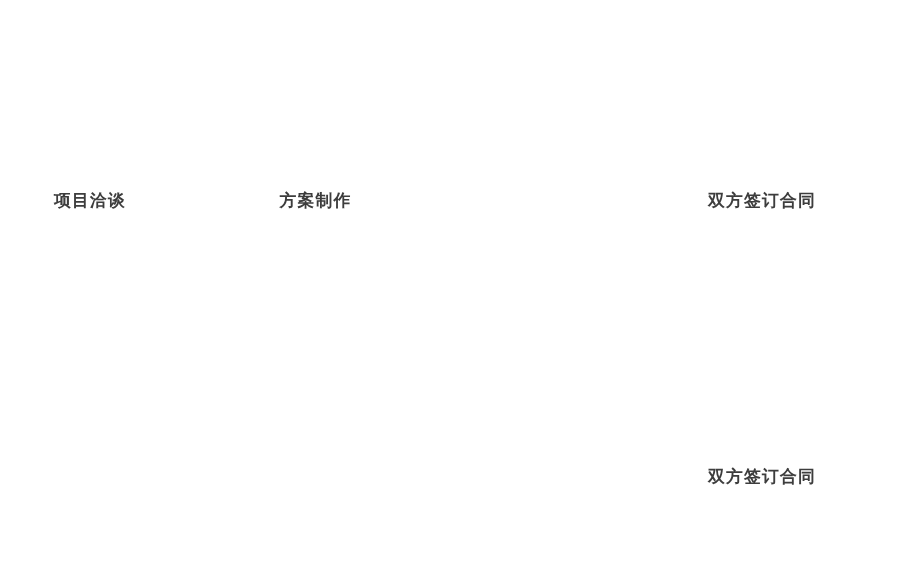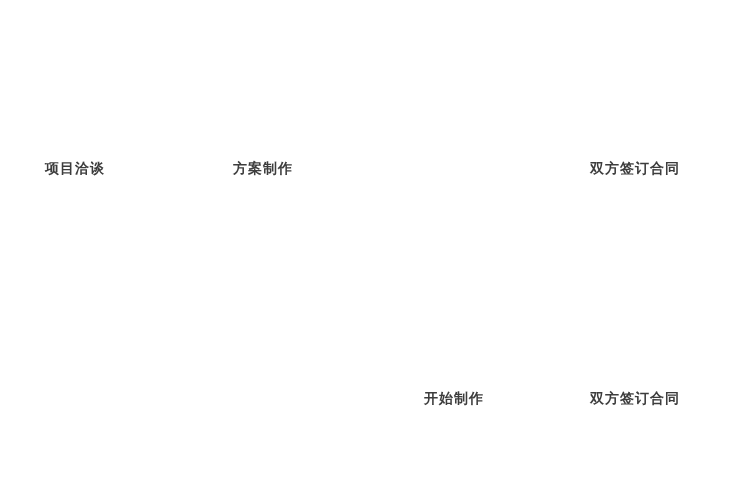--- a/index.html
+++ b/index.html
@@ -32,17 +32,16 @@
 <div class="canvas">
 
   <span class="step-label" style="left:45px;  top:162px;">项目洽谈</span>
 
   <span class="step-label" style="left:233px; top:162px;">方案制作</span>
 
 
   <span class="step-label" style="left:590px; top:162px;">双方签订合同</span>
 
 
-  <span class="step-label" style="left:424px; top:392px;">开始制作</span>
 
   <span class="step-label" style="left:590px; top:392px;">双方签订合同</span>
 
 </div>
 
 </body></html>

